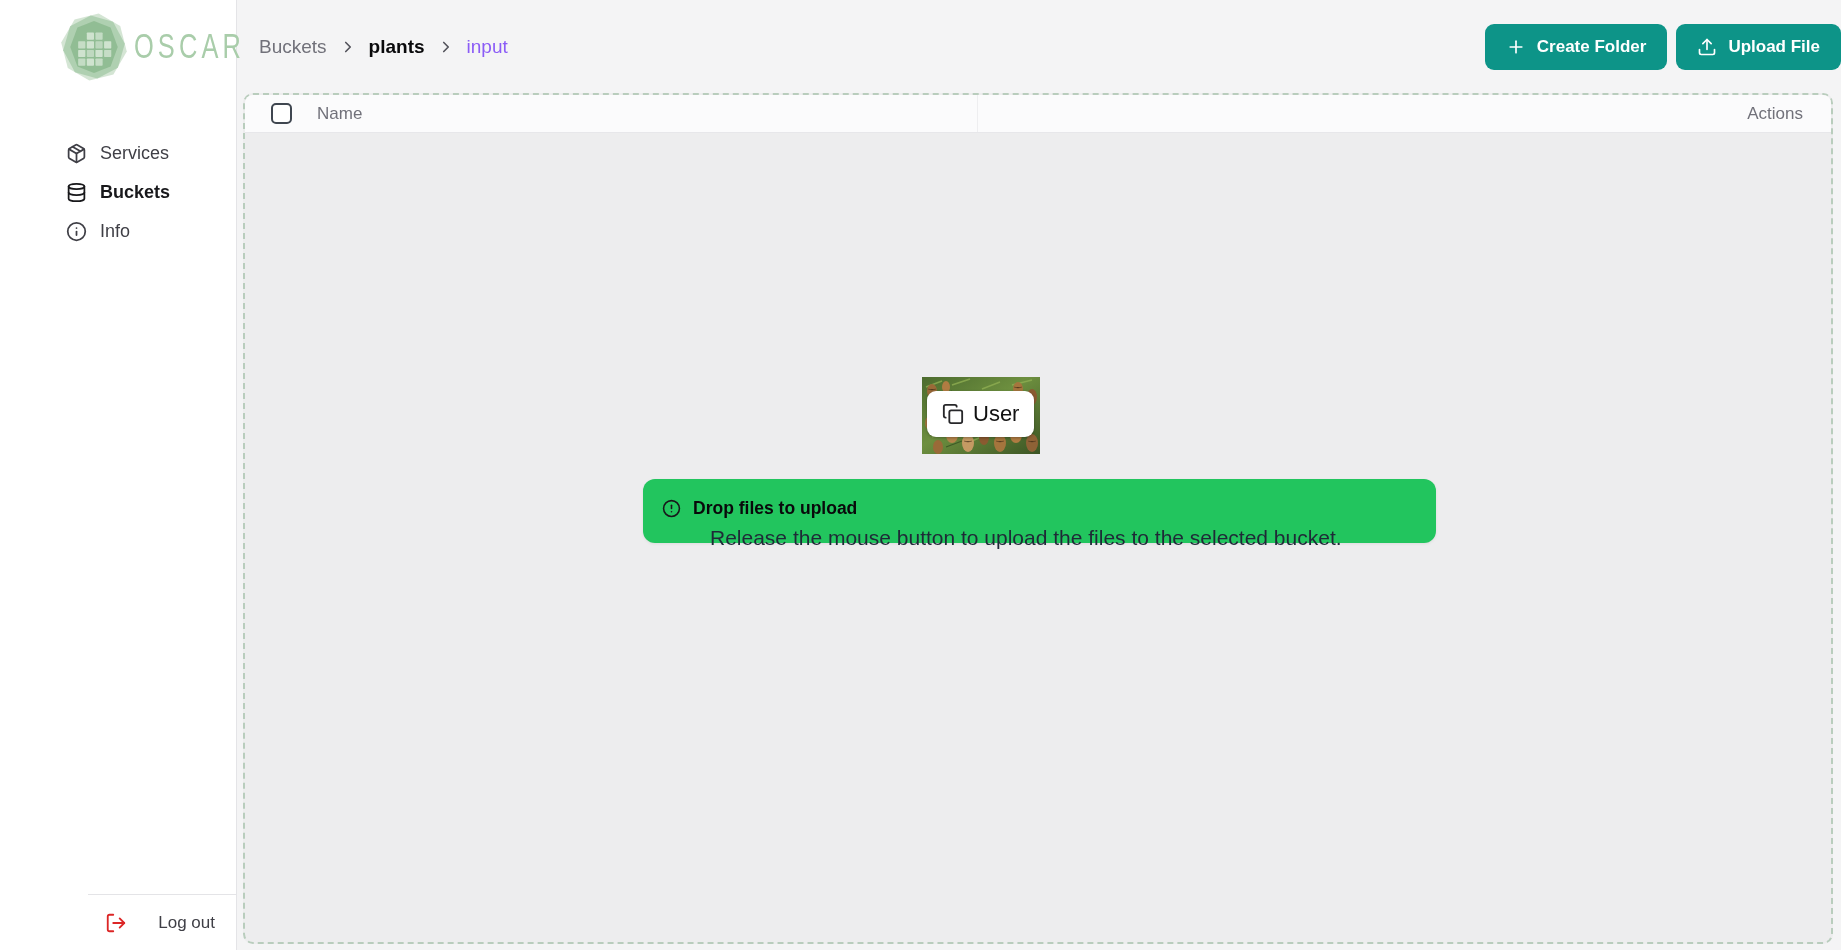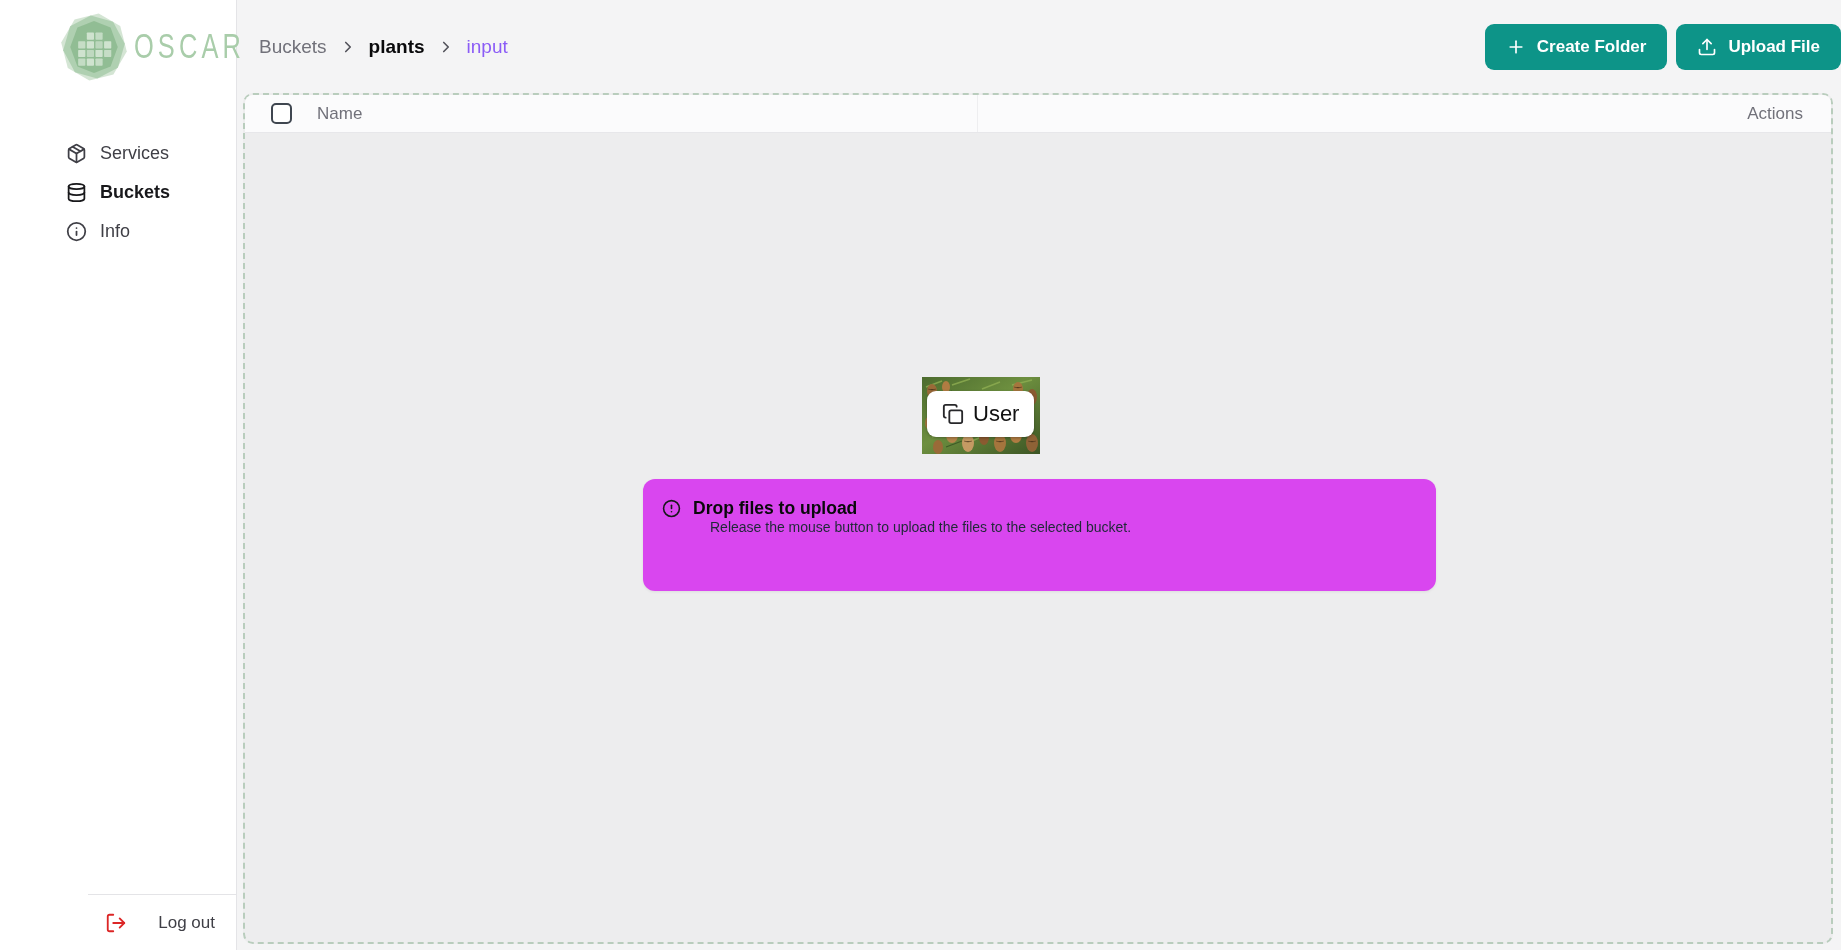--- a/index.html
+++ b/index.html
@@ -92,28 +92,28 @@
   .drag-ghost svg.thumb { width: 118px; height: 77px; display: block; }
   .copy-badge {
     position: absolute; left: 5px; top: 14px; height: 46px; padding: 0 15px;
     background: #ffffff; border-radius: 9px; display: flex; align-items: center; gap: 9px;
     box-shadow: 0 1px 3px rgba(0,0,0,.3); font-size: 22px; color: #111111; white-space: nowrap;
   }
   .copy-badge .icon { display: flex; color: #27272a; }
 
   
   .drop-card {
-    position: absolute; left: 398px; top: 346px; width: 793px; height: 112px;
-    background: #d946ef; border-radius: 12px; box-shadow: 0 1px 3px rgba(0,0,0,.07);
+    position: absolute; left: 398px; top: 346px; width: 793px; height: 64px;
+    background: #22c55e; border-radius: 12px; box-shadow: 0 1px 3px rgba(0,0,0,.07);
     padding: 19px 20px 0 19px;
   }
   .drop-title-row { display: flex; align-items: center; gap: 12px; }
   .drop-title-row .icon { display: flex; color: #18181b; }
   .drop-title { font-size: 17.5px; font-weight: 700; color: #09090b; }
-  .drop-msg { margin-left: 48px; font-size: 14px; color: #1f2937; }
+  .drop-msg { margin-left: 48px; margin-top: 7px; font-size: 21px; color: #1f2937; }
 
   svg { flex-shrink: 0; }
 </style>
 </head>
 <body>
 
 <div class="app">
 
   <aside class="sidebar">
     <div class="logo-row">

